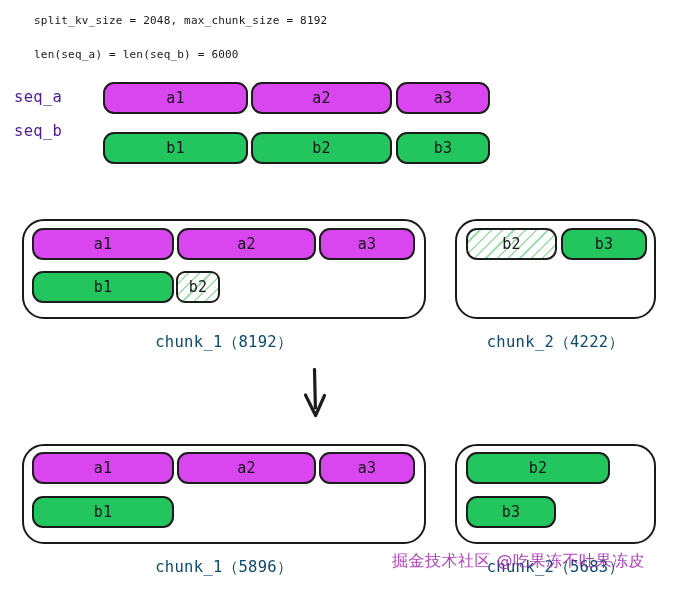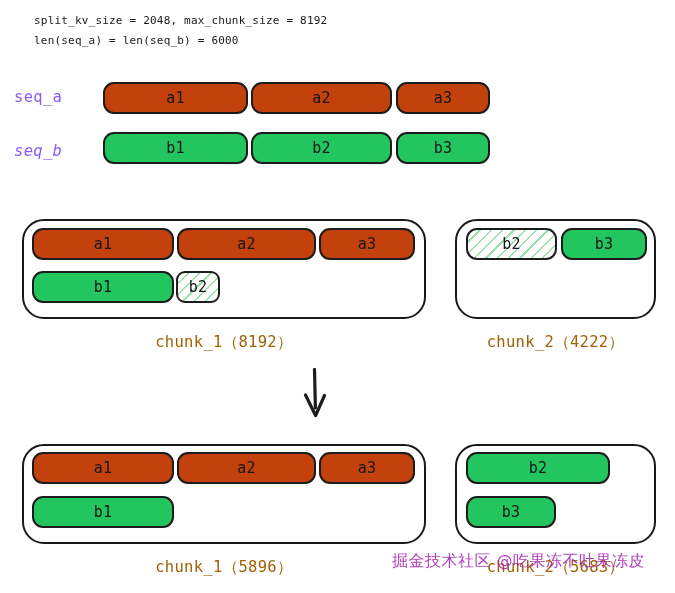--- a/index.html
+++ b/index.html
@@ -34,54 +34,54 @@
     box-sizing: border-box;
     border: 2.4px solid #1c1c1c;
     border-radius: 11px;
     display: flex;
     align-items: center;
     justify-content: center;
     font-size: 15px;
     color: #17181a;
     letter-spacing: 0.3px;
   }
-  .blk.blue   { background: #c2410c; }
+  .blk.blue   { background: #d946ef; }
   .blk.green  { background: #22c55e; }
   .blk.hatch  {
     background-color: #ffffff;
     background-image: repeating-linear-gradient(
       -45deg,
       #9fe0ad 0px, #9fe0ad 1.6px,
       rgba(255,255,255,0) 1.6px, rgba(255,255,255,0) 8px
     );
   }
 
   
   .rowlabel {
     position: absolute;
     font-size: 15.5px;
-    color: #8b5cf6;
+    color: #4c1d95;
     letter-spacing: 0.3px;
     white-space: pre;
   }
 
   
   .chunkbox {
     position: absolute;
     box-sizing: border-box;
     border: 2.6px solid #191919;
     border-radius: 22px;
     background: #ffffff;
   }
 
   
   .caption {
     position: absolute;
     font-size: 15.5px;
-    color: #a16207;
+    color: #0c4a6e;
     letter-spacing: 0.3px;
     white-space: pre;
     text-align: center;
   }
 
   
   .arrow {
     position: absolute;
     left: 292px;
     top: 368px;
@@ -99,28 +99,28 @@
     color: #a21caf;
     white-space: nowrap;
     letter-spacing: 0.5px;
     opacity: 0.85;
   }
 </style>
 </head>
 <body>
 
 <div class="header">split_kv_size = 2048, max_chunk_size = 8192</div>
-<div class="header" style="top:28px;">len(seq_a) = len(seq_b) = 6000</div>
+<div class="header" style="top:42px;">len(seq_a) = len(seq_b) = 6000</div>
 
 <div class="rowlabel" style="left:14px; top:88px;">seq_a</div>
 <div class="blk blue" style="left:103px; top:82px; width:145px; height:32px;">a1</div>
 <div class="blk blue" style="left:251px; top:82px; width:141px; height:32px;">a2</div>
 <div class="blk blue" style="left:396px; top:82px; width:94px; height:32px;">a3</div>
 
-<div class="rowlabel" style="left:14px; top:142px;font-style:italic;">seq_b</div>
+<div class="rowlabel" style="left:14px; top:122px;">seq_b</div>
 <div class="blk green" style="left:103px; top:132px; width:145px; height:32px;">b1</div>
 <div class="blk green" style="left:251px; top:132px; width:141px; height:32px;">b2</div>
 <div class="blk green" style="left:396px; top:132px; width:94px; height:32px;">b3</div>
 
 <div class="chunkbox" style="left:22px; top:219px; width:404px; height:100px;"></div>
 <div class="blk blue" style="left:32px;  top:228px; width:142px; height:32px;">a1</div>
 <div class="blk blue" style="left:177px; top:228px; width:139px; height:32px;">a2</div>
 <div class="blk blue" style="left:319px; top:228px; width:96px;  height:32px;">a3</div>
 <div class="blk green" style="left:32px;  top:271px; width:142px; height:32px;">b1</div>
 <div class="blk hatch" style="left:176px; top:271px; width:44px;  height:32px; border-radius:9px;">b2</div>

